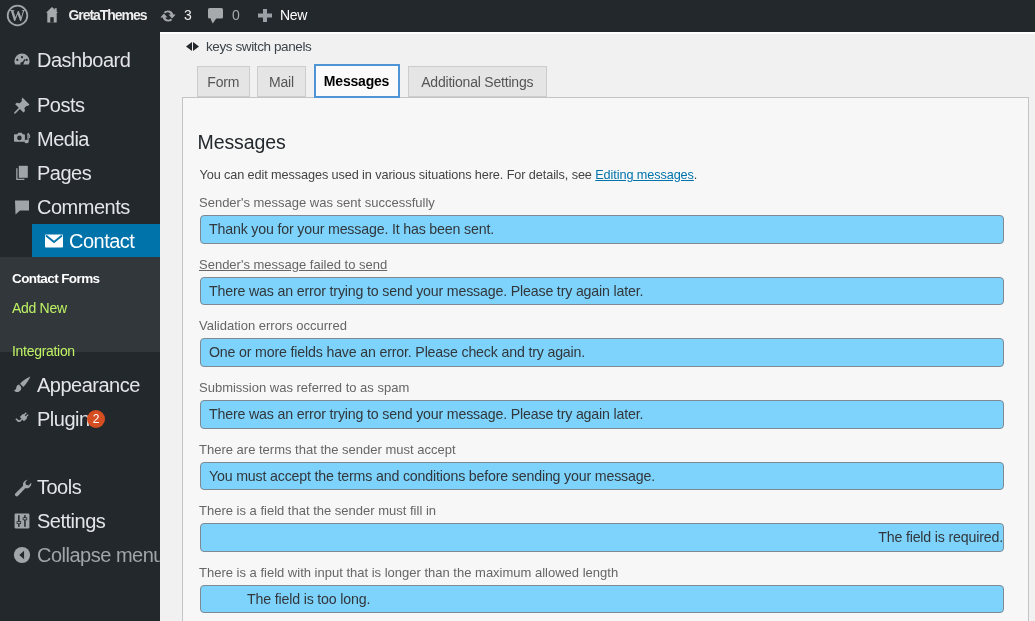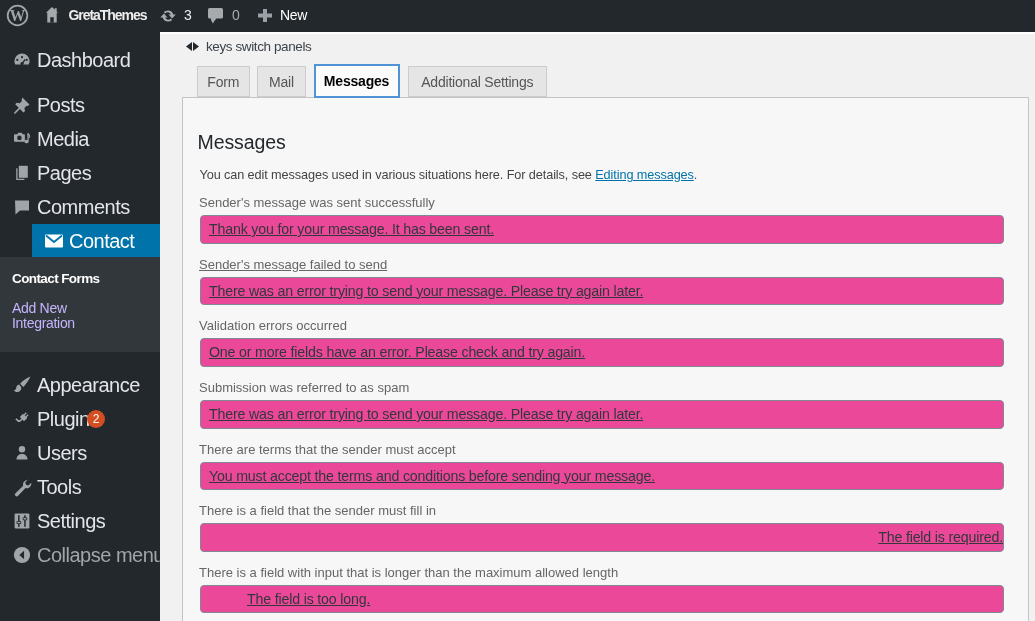--- a/index.html
+++ b/index.html
@@ -13,33 +13,33 @@
 
 
 #sidebar { position:absolute; left:0; top:32px; width:160px; height:589px; background:#23282d; }
 .mi { position:absolute; left:0; width:160px; height:34px; }
 .mi .txt { position:absolute; left:37px; top:50%; transform:translateY(-50%); font-size:20px; letter-spacing:-0.5px; color:#e3e5e8; white-space:nowrap; }
 .mi .ico { position:absolute; left:12px; top:50%; transform:translateY(-50%); width:20px; height:20px; }
 .mi.active { background:#0073aa; }
 .mi.active .txt { color:#fff; }
 .mi.active:after { content:""; position:absolute; right:0; top:50%; margin-top:-8px; border:8px solid transparent; border-right-color:#f1f1f1; }
 #submenu { position:absolute; left:0; top:225px; width:179px; height:95px; background:#32373c; }
-.smi { position:absolute; left:12px; font-size:14px; letter-spacing:-0.3px; color:#c4b5fd; white-space:nowrap; }
+.smi { position:absolute; left:12px; font-size:14px; letter-spacing:-0.3px; color:#bef264; white-space:nowrap; }
 
 
 #content { position:absolute; left:160px; top:32px; width:875px; height:589px; background:#f1f1f1; }
 #panel { position:absolute; left:21.5px; top:65px; width:847px; height:560px; background:#f7f7f7; border:1px solid #c3c4c7; }
 
 
 .tab { position:absolute; top:33.5px; height:31px; background:#e5e5e5; border:1px solid #ccc; color:#555; font-size:14px; letter-spacing:-0.2px; line-height:31px; text-align:center; }
 #tab-active { position:absolute; left:153.5px; top:32px; width:86px; height:34px; background:#fbfbfc; border:2px solid #4f94d4; color:#000; font-size:14px; letter-spacing:-0.2px; font-weight:bold; line-height:31px; text-align:center; z-index:3; }
 
 
 .flabel { position:absolute; left:39px; font-size:13px; letter-spacing:0; color:#666; white-space:nowrap; }
-.finput { position:absolute; left:40px; width:804px; height:28.5px; background:#ec4899; border:1px solid #7e8993; border-radius:4px; font-size:14.2px; letter-spacing:-0.17px; color:#32373c; line-height:27px; padding-left:8px; white-space:nowrap; overflow:hidden;text-decoration:underline; }
+.finput { position:absolute; left:40px; width:804px; height:28.5px; background:#7dd3fc; border:1px solid #7e8993; border-radius:4px; font-size:14.2px; letter-spacing:-0.17px; color:#32373c; line-height:27px; padding-left:8px; white-space:nowrap; overflow:hidden; }
 </style>
 </head>
 <body>
 
 <div id="adminbar">
   <svg class="abs" style="left:6px;top:4px" width="23" height="23" viewBox="0 0 23 23">
     <circle cx="11.5" cy="11.5" r="9.8" fill="none" stroke="#a0a5aa" stroke-width="1.8"></circle>
     <text x="11.5" y="17.2" font-family="Liberation Serif" font-size="17" font-weight="bold" fill="#a0a5aa" text-anchor="middle" textLength="15.5" lengthAdjust="spacingAndGlyphs">W</text>
   </svg>
   <svg class="abs" style="left:45.5px;top:7px" width="12" height="16" viewBox="0 0 12 16">
@@ -111,46 +111,39 @@
   <div class="mi active" style="top:192px;margin-left:32px;">
     <svg class="ico" viewBox="0 0 20 20">
         <rect x="1" y="3.5" width="18" height="13" rx="1" fill="#fff"></rect>
         <path d="M2 4.5 L10 11 L18 4.5" fill="none" stroke="#0073aa" stroke-width="1.8"></path>
       </svg>
     <div class="txt">Contact</div>
   </div>
   <div id="submenu">
     <div class="smi" style="top:13.8px;color:#fff;font-weight:bold;font-size:13.5px;letter-spacing:-0.6px;">Contact Forms</div>
     <div class="smi" style="top:42.9px;">Add New</div>
-    <div class="smi" style="top:58px;">Integration</div>
+    <div class="smi" style="top:86px;">Integration</div>
   </div>
   <div class="mi" style="top:336px;">
     <svg class="ico" viewBox="0 0 20 20">
         <path fill="#a0a5aa" d="M18.4 1.6 c-3.2 1.4 -8 4.4 -10.3 7.1 l3.2 3.2 c2.7-2.3 5.7-7.1 7.1-10.3 z M7.2 9.5 c-1 .1 -1.9.7 -2.4 1.6 -.6 1 -.3 2.4 -1.3 3.5 -.5.5 -1.1.9 -1.8 1 .8.9 2.1 1.5 3.4 1.5 1.5 0 2.9-.8 3.7-2.1 .6-1 .7-2.1.3-3.1 z"></path>
       </svg>
     <div class="txt">Appearance</div>
   </div>
   <div class="mi" style="top:370px;">
     <svg class="ico" viewBox="0 0 20 20">
         <g transform="rotate(45 10 10)" fill="#a0a5aa">
           <rect x="7" y="5.4" width="6" height="4.8" rx="0.8"></rect>
           <rect x="8" y="2.6" width="1.4" height="3.1"></rect>
           <rect x="10.6" y="2.6" width="1.4" height="3.1"></rect>
           <path d="M9.3 10 h1.4 v2.4 a2.5 2.5 0 0 1 -2.5 2.5 h-2.7 v-1.6 h2.4 a1.4 1.4 0 0 0 1.4 -1.4 z"></path>
         </g>
       </svg>
     <div class="txt">Plugins</div>
     <div class="abs" style="left:87px;top:8px;width:18px;height:18px;border-radius:50%;background:#d54e21;color:#fff;font-size:12px;line-height:18px;text-align:center;">2</div>
-  </div>
-  <div class="mi" style="top:404px;">
-    <svg class="ico" viewBox="0 0 20 20">
-        <circle cx="10" cy="6.2" r="3.2" fill="#a0a5aa"></circle>
-        <path fill="#a0a5aa" d="M4.5 16.5 c0-3.5 2.5-5.5 5.5-5.5 s5.5 2 5.5 5.5 z"></path>
-      </svg>
-    <div class="txt">Users</div>
   </div>
   <div class="mi" style="top:438px;">
     <svg class="ico" viewBox="0 0 20 20">
         <path fill="#a0a5aa" d="M15.5 3 a4.5 4.5 0 0 0 -4.3 5.8 l-7.7 7.4 a1.8 1.8 0 0 0 2.6 2.6 l7.4-7.7 a4.5 4.5 0 0 0 5.7-5.3 l-2.7 2.7 -2.5-.7 -.7-2.5 2.7-2.7 a4.5 4.5 0 0 0 -.5 0 z"></path>
       </svg>
     <div class="txt">Tools</div>
   </div>
   <div class="mi" style="top:472px;">
     <svg class="ico" viewBox="0 0 20 20">
         <rect x="2.6" y="2.6" width="14.8" height="14.8" rx="1.2" fill="#a0a5aa"></rect>

